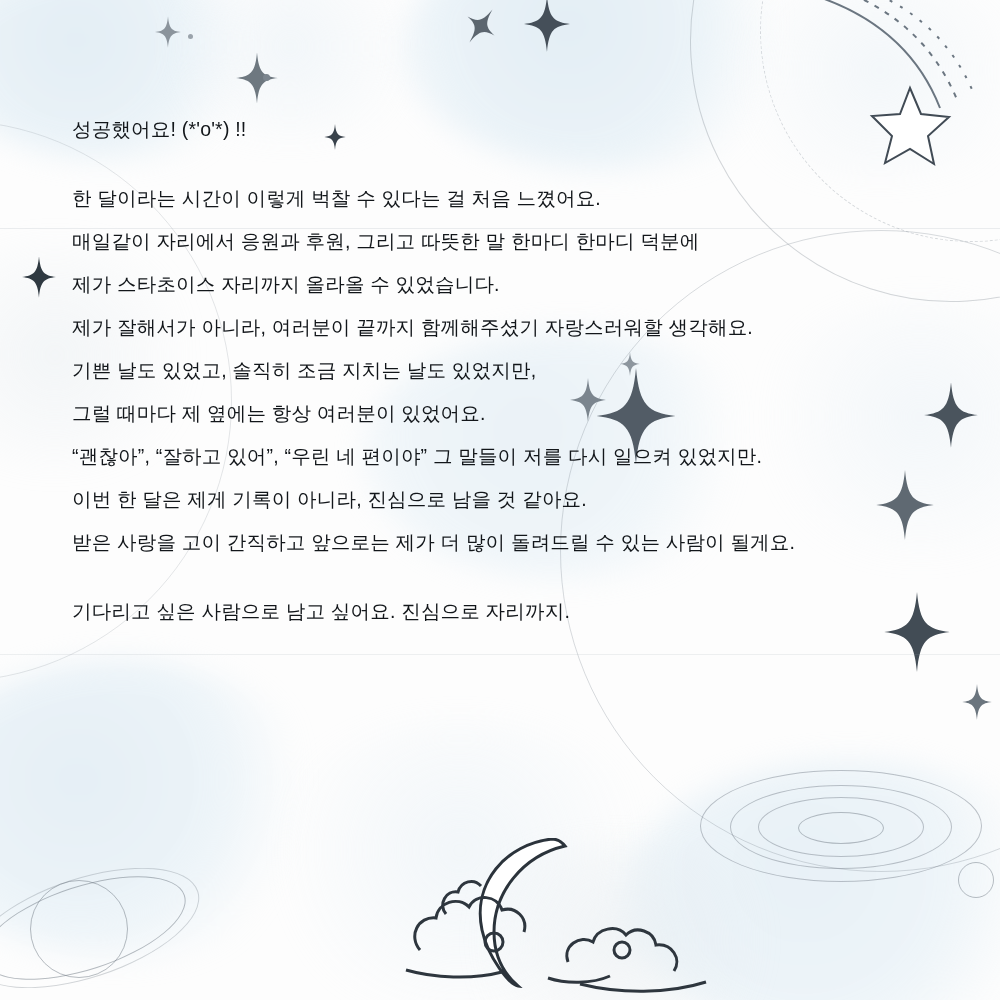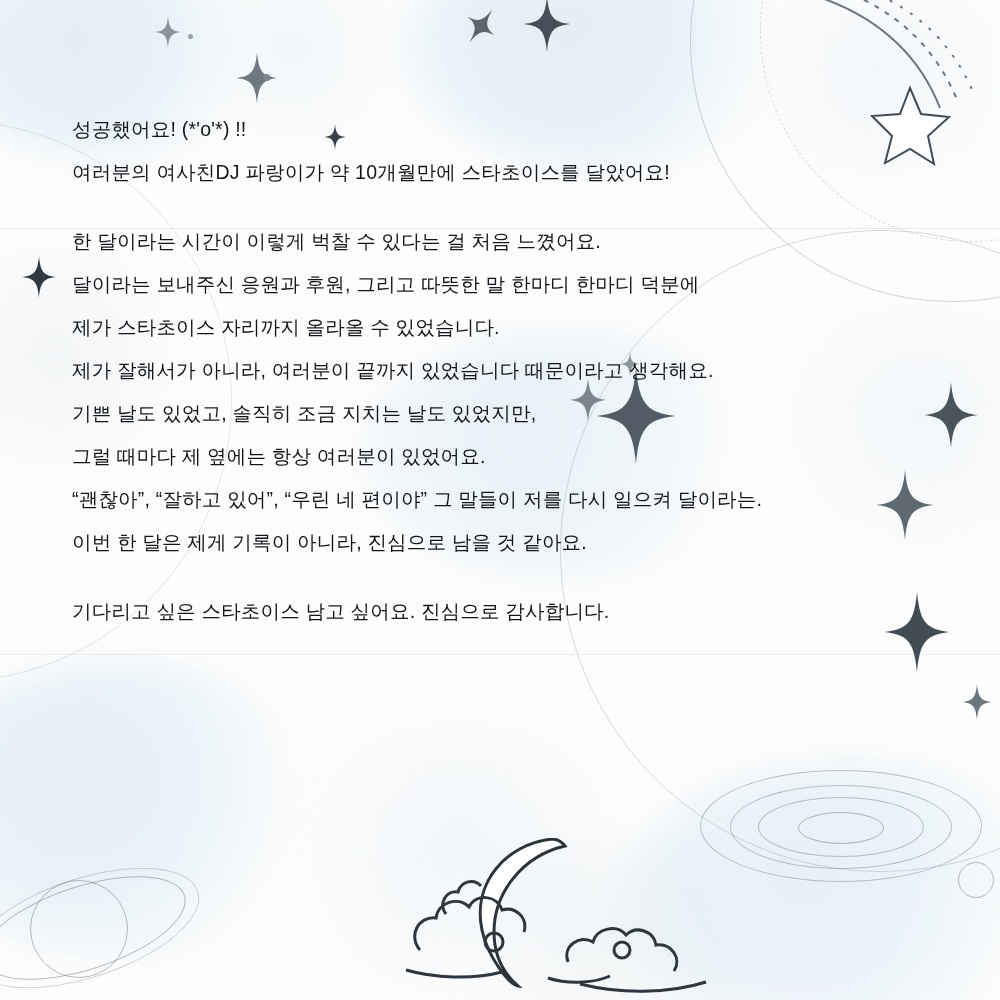--- a/index.html
+++ b/index.html
@@ -183,36 +183,36 @@
     <div style="position:absolute; left:0; top:654px; width:1000px; height:1px; background:rgba(150,160,170,.15);"></div>
 
     <div style="position:absolute; left:263px; top:74px; width:7px; height:7px; border-radius:50%; background:#7b858e;"></div>
     <div style="position:absolute; left:188px; top:34px; width:5px; height:5px; border-radius:50%; background:#9aa3ab;"></div>
   </div>
 
   <div id="letter">
 
     <div class="para">
       <div class="line">성공했어요! (*'o'*) !!</div>
-      <div class="line">여러분의 여사친DJ 파랑이가 약 10개월만에 스타초이스를 달았어요!</div>
     </div>
 
     <div class="gap"></div>
 
     <div class="para">
       <div class="line">한 달이라는 시간이 이렇게 벅찰 수 있다는 걸 처음 느꼈어요.</div>
-      <div class="line">달이라는 보내주신 응원과 후원, 그리고 따뜻한 말 한마디 한마디 덕분에</div>
+      <div class="line">매일같이 자리에서 응원과 후원, 그리고 따뜻한 말 한마디 한마디 덕분에</div>
       <div class="line">제가 스타초이스 자리까지 올라올 수 있었습니다.</div>
-      <div class="line">제가 잘해서가 아니라, 여러분이 끝까지 있었습니다 때문이라고 생각해요.</div>
+      <div class="line">제가 잘해서가 아니라, 여러분이 끝까지 함께해주셨기 자랑스러워할 생각해요.</div>
       <div class="line">기쁜 날도 있었고, 솔직히 조금 지치는 날도 있었지만,</div>
       <div class="line">그럴 때마다 제 옆에는 항상 여러분이 있었어요.</div>
-      <div class="line">“괜찮아”, “잘하고 있어”, “우린 네 편이야” 그 말들이 저를 다시 일으켜 달이라는.</div>
+      <div class="line">“괜찮아”, “잘하고 있어”, “우린 네 편이야” 그 말들이 저를 다시 일으켜 있었지만.</div>
       <div class="line">이번 한 달은 제게 기록이 아니라, 진심으로 남을 것 같아요.</div>
+      <div class="line">받은 사랑을 고이 간직하고 앞으로는 제가 더 많이 돌려드릴 수 있는 사람이 될게요.</div>
     </div>
 
     <div class="gap"></div>
 
     <div class="para">
-      <div class="line">기다리고 싶은 스타초이스 남고 싶어요. 진심으로 감사합니다.</div>
+      <div class="line">기다리고 싶은 사람으로 남고 싶어요. 진심으로 자리까지.</div>
     </div>
 
   </div>
 </div>
 
 </body></html>

